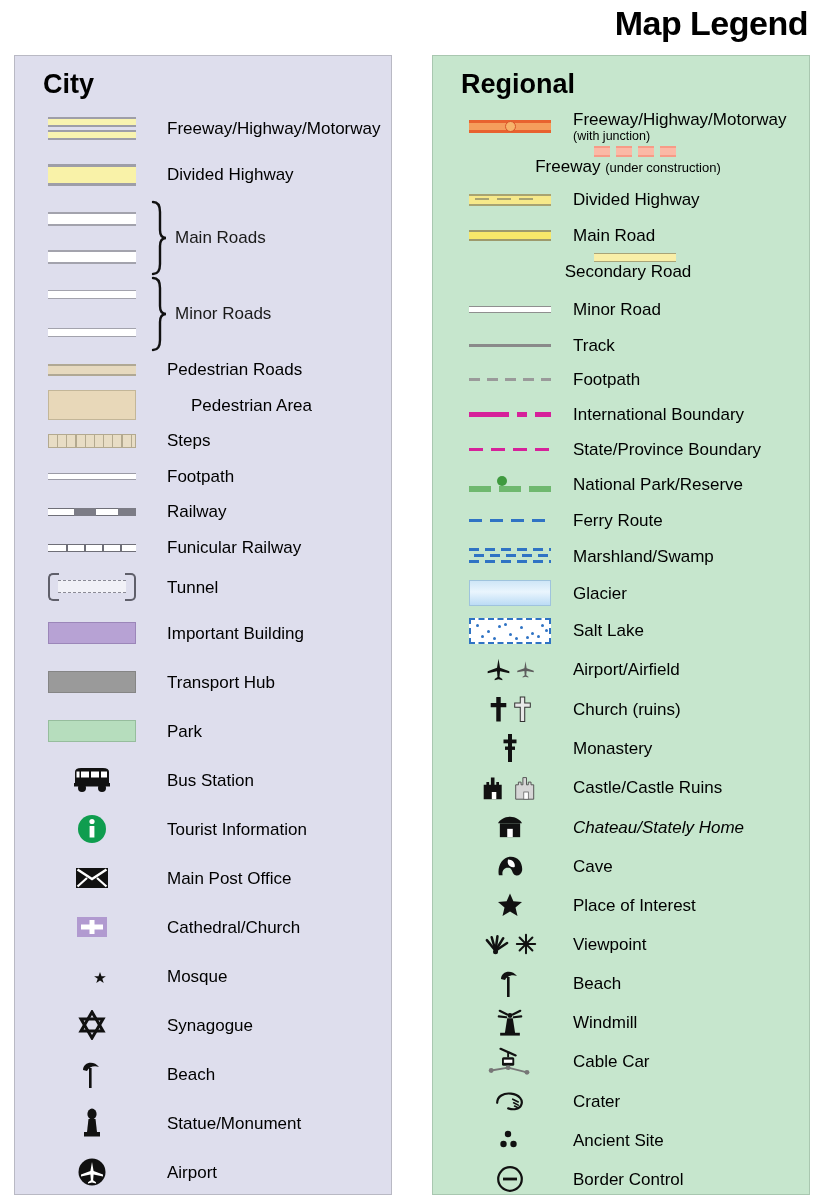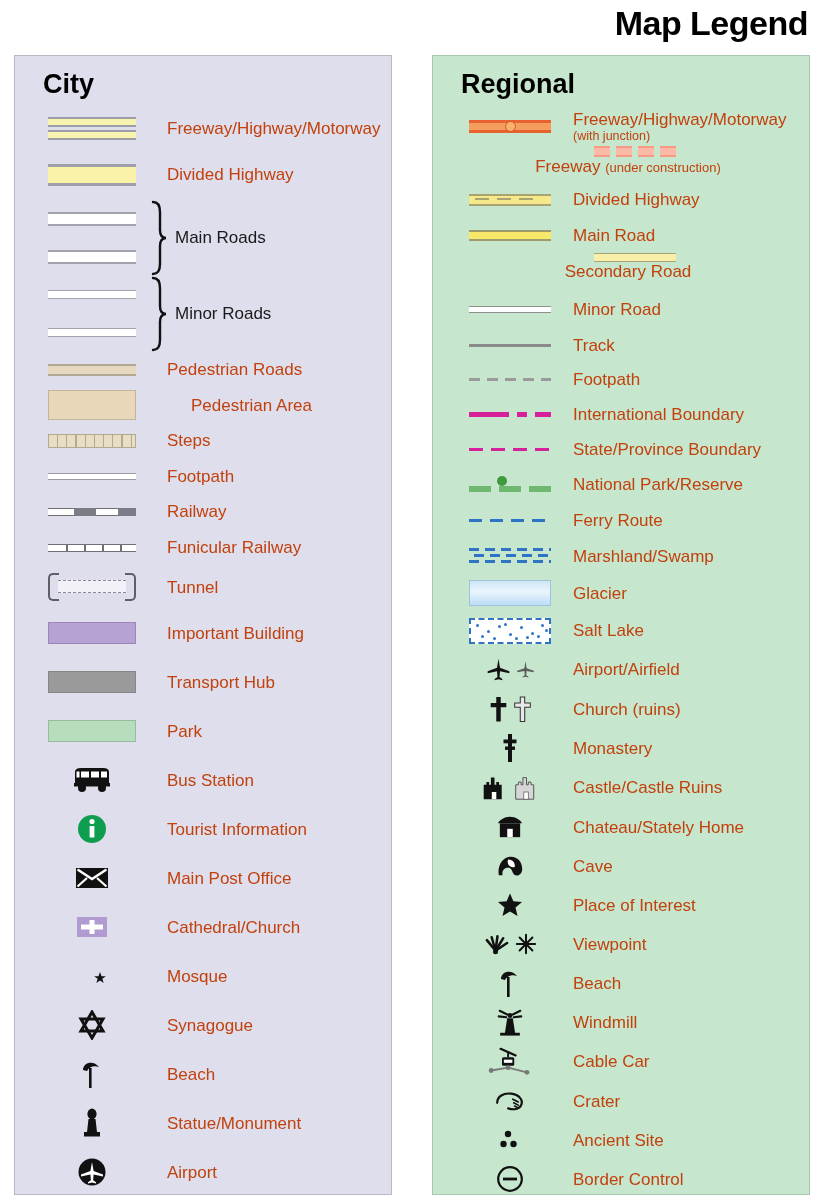--- a/index.html
+++ b/index.html
@@ -61,21 +61,21 @@
   }
   .sym {
     flex: 0 0 auto;
     display: flex;
     align-items: center;
     justify-content: center;
     position: relative;
   }
   .label {
     font-size: 17px;
-    color: #c2410c;
+    color: #000000;
     line-height: 1.12;
     white-space: nowrap;
   }
   .label .sub {
     font-size: 12.5px;
     display: block;
   }
   .label .inline-sub {
     font-size: 13px;
   }
@@ -721,21 +721,21 @@
           <rect x="12" y="20" width="5" height="8" fill="#fff"></rect>
         </svg>
         <svg width="27" height="27" viewBox="0 0 30 30">
           <path d="M3,12 h3 v-3 h3 v3 h2 V4 h4 v8 h2 v-3 h3 v3 h3 v16 H3 Z" fill="#d6d6d6" stroke="#555" stroke-width="1.1"></path>
           <rect x="12" y="20" width="5" height="8" fill="#fff" stroke="#555" stroke-width="0.8"></rect>
         </svg>
       </div>
       <div class="label">Castle/Castle Ruins</div>
     </div>
 
-    <div class="row" style="height:39px;">
+    <div class="row" style="height:39px;font-style:italic;">
       <div class="sym">
         <svg width="28" height="24" viewBox="0 0 30 26">
           <path d="M15,2 C9,2 3,6 2,9 h26 C27,6 21,2 15,2 Z" fill="#111"></path>
           <rect x="4" y="9" width="22" height="15" fill="#111"></rect>
           <rect x="12" y="15" width="6" height="9" fill="#fff"></rect>
         </svg>
       </div>
       <div class="label">Chateau/Stately Home</div>
     </div>
 

